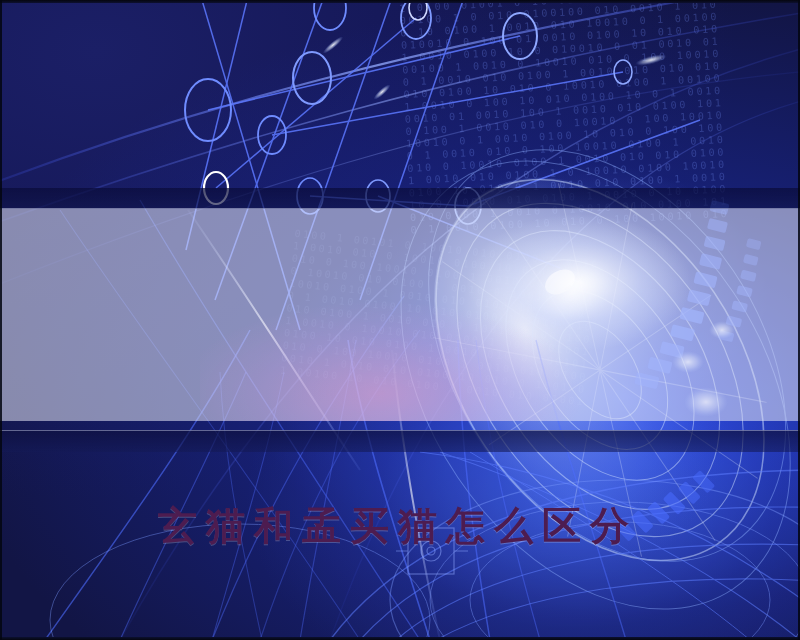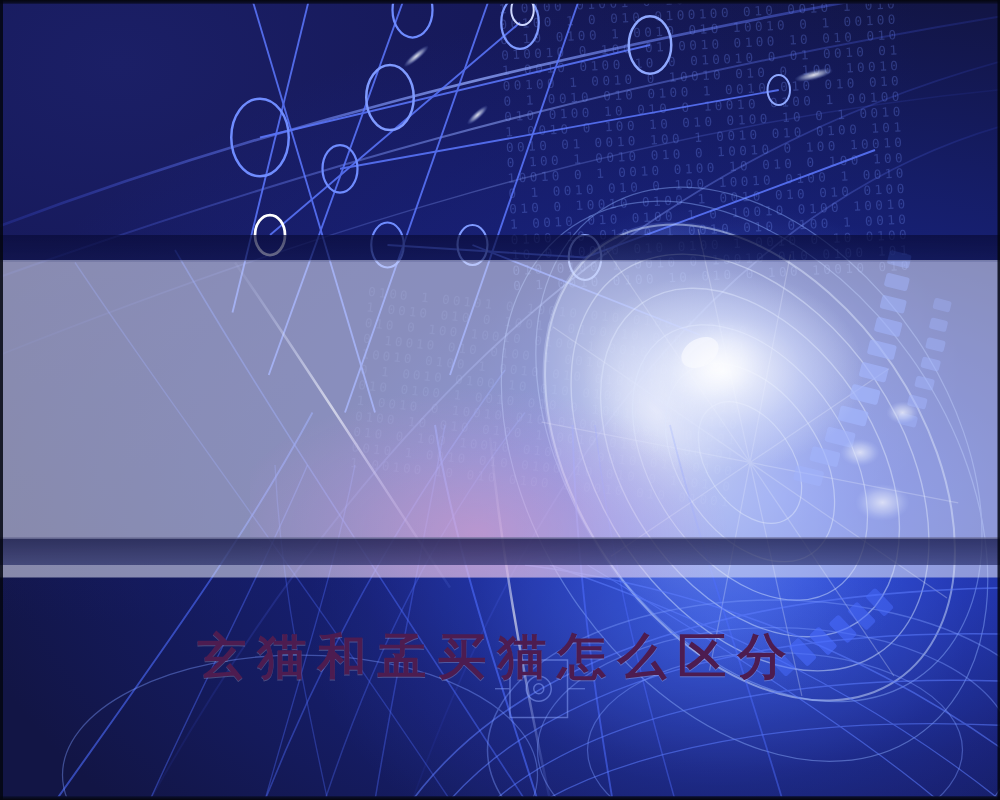--- a/index.html
+++ b/index.html
@@ -51,21 +51,21 @@
   
   #band-top-dark{
     position:absolute;left:0;right:0;top:188px;height:21px;
     background:linear-gradient(180deg,rgba(10,12,58,0.72),rgba(16,20,72,0.62));
   }
   #band-top-dark:after{
     content:"";position:absolute;left:0;right:0;bottom:0;height:1px;
     background:rgba(200,205,235,.55);
   }
   #banner{
-    position:absolute;left:0;right:0;top:209px;height:253px;
+    position:absolute;left:0;right:0;top:209px;height:212px;
     background:rgba(232,234,248,0.55);
     display:flex;align-items:center;text-align:center;
   }
   #banner-pink{
     position:absolute;left:200px;right:170px;top:60px;bottom:0;
     background:radial-gradient(62% 80% at 42% 82%, rgba(232,150,205,0.48) 0%, rgba(205,150,225,0.22) 45%, rgba(255,255,255,0) 76%);
     pointer-events:none;
   }
   #banner-white{
     position:absolute;left:440px;width:330px;top:-10px;bottom:-10px;

